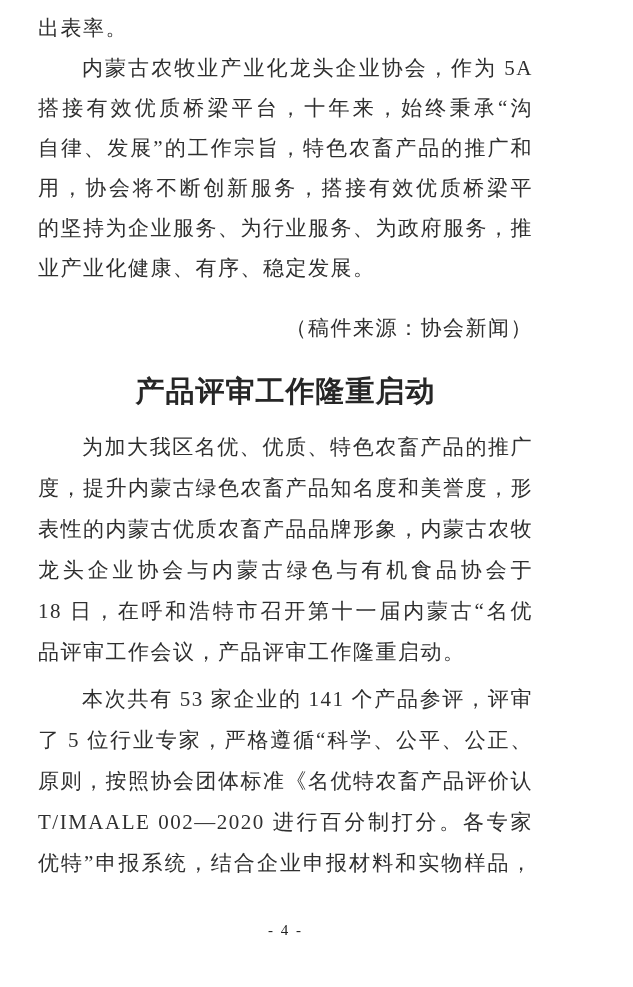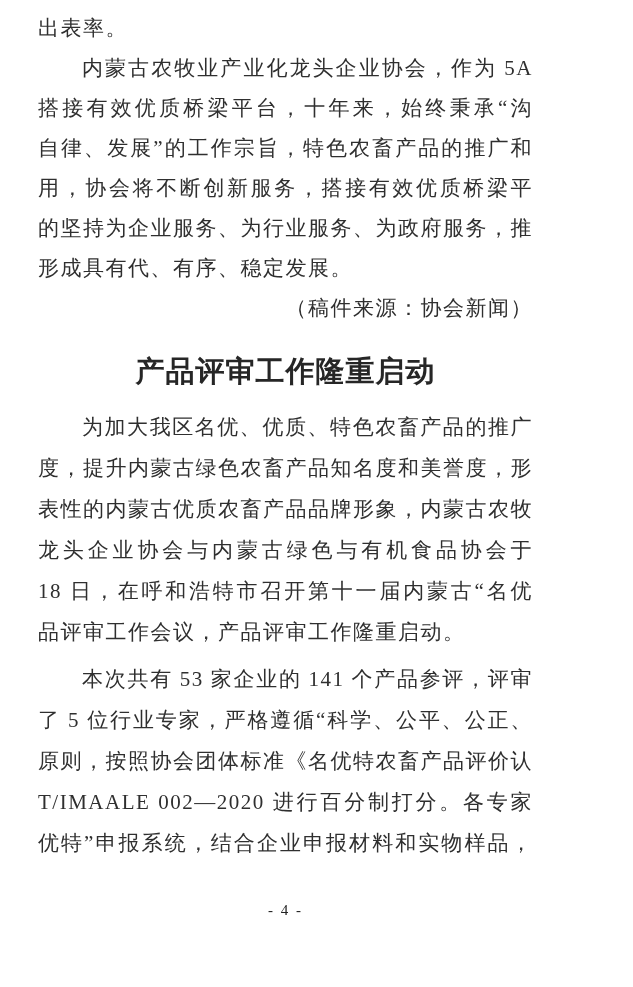--- a/index.html
+++ b/index.html
@@ -33,20 +33,21 @@
   .ln-end {
     text-align: left;
     text-align-last: left;
   }
   .ln-indent {
     padding-left: 44px;
   }
   .ln-right {
     text-align: center;
     text-align-last: right;
+    margin-top: 20px;
   }
   .title-block {
     margin-top: 13px;
   }
   .title-line {
     height: 60px;
     line-height: 60px;
     font-size: 29px;
     font-weight: bold;
     letter-spacing: 1px;
@@ -79,21 +80,21 @@
 <div class="doc-page">
 
   <div class="ln ln-end">出表率。</div>
 
   <div>
     <div class="ln ln-indent">内蒙古农牧业产业化龙头企业协会，作为 5A 级社会</div>
     <div class="ln">搭接有效优质桥梁平台，十年来，始终秉承“沟通、服务、</div>
     <div class="ln">自律、发展”的工作宗旨，特色农畜产品的推广和宣传力</div>
     <div class="ln">用，协会将不断创新服务，搭接有效优质桥梁平台，更好</div>
     <div class="ln">的坚持为企业服务、为行业服务、为政府服务，推动农牧</div>
-    <div class="ln ln-end">形成具有代、有序、稳定发展。</div>
+    <div class="ln ln-end">业产业化健康、有序、稳定发展。</div>
   </div>
 
   <div class="ln ln-right">（稿件来源：协会新闻）</div>
 
   <div class="title-block">
     <div class="title-line">产品评审工作隆重启动</div>
   </div>
 
   <div class="para-3">
     <div class="ln ln-indent">为加大我区名优、优质、特色农畜产品的推广和宣传力</div>

